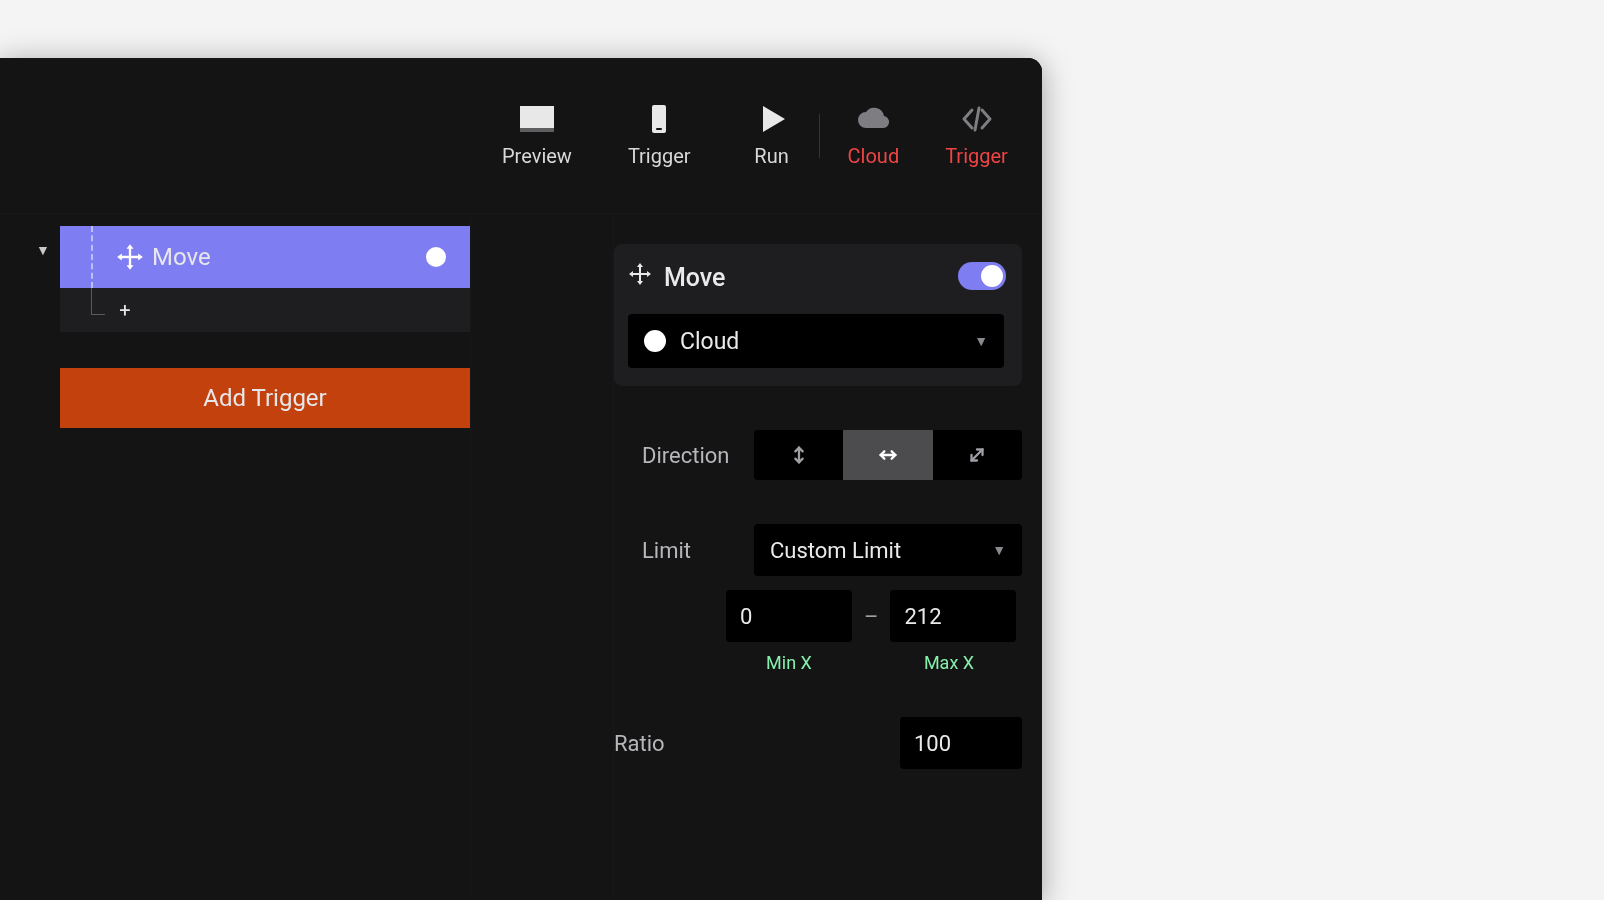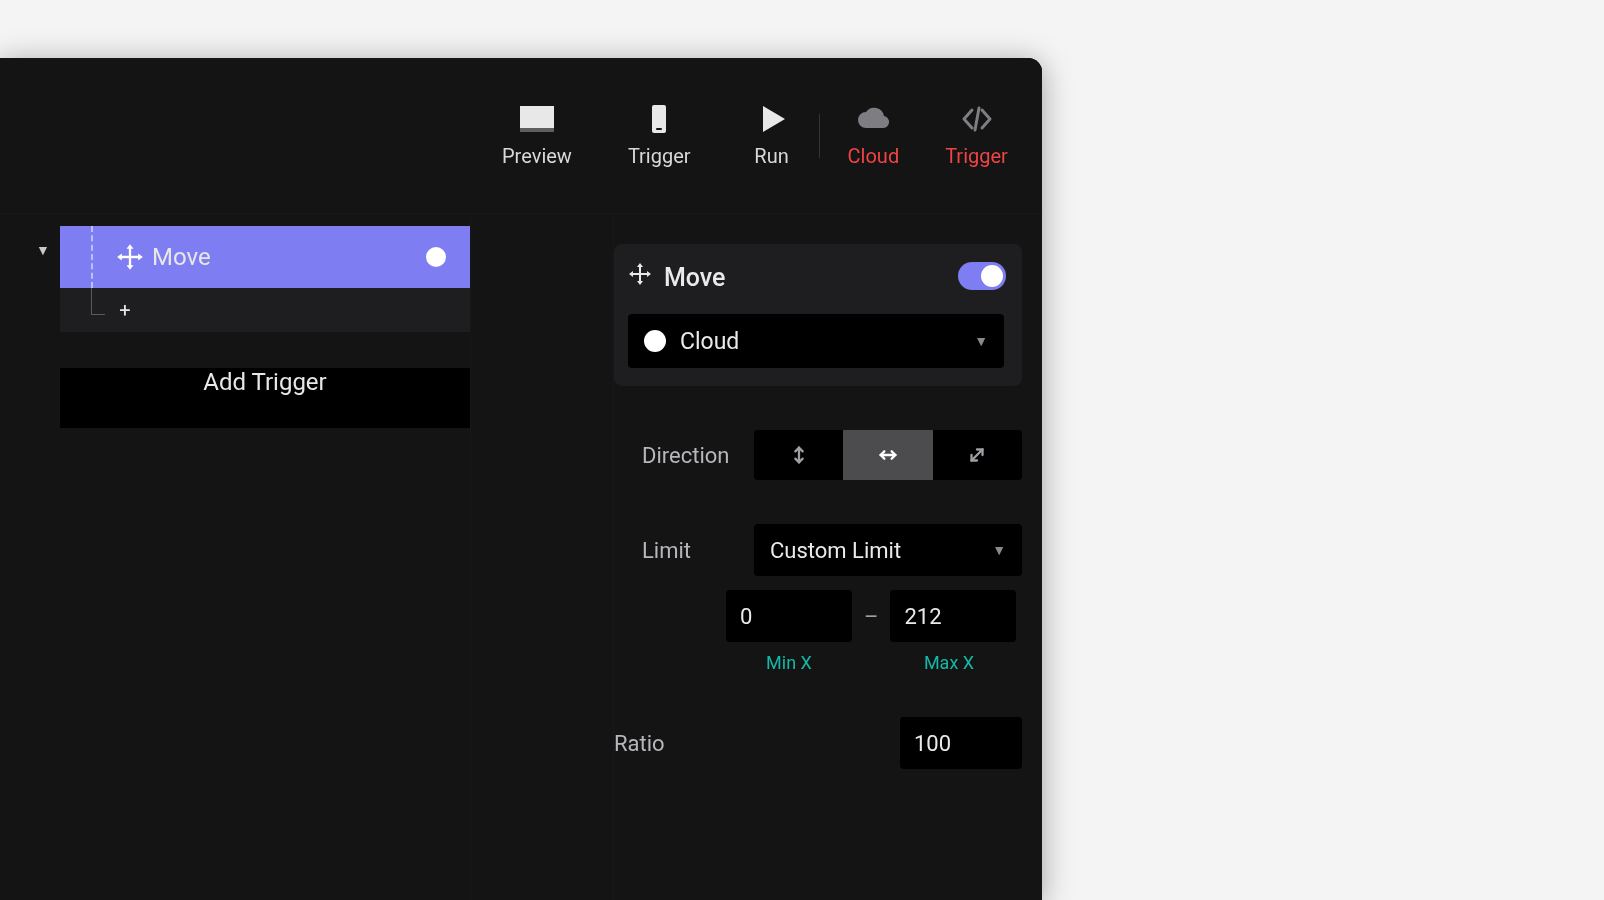--- a/index.html
+++ b/index.html
@@ -108,22 +108,23 @@
   .row.add .nest-guide { border-left:1px solid #5a5a5c; height:60%; top:0;}
   .row.add .nest-elbow { position:absolute; width:14px; height:1px; background:#5a5a5c; left:31px; top:60%; }
   .plus { width:18px; text-align:center; font-size:20px; color:#e7e7ea; position:absolute; left:56px; }
   .drag-arrow { width:30px;height:30px;display:flex;align-items:center;justify-content:center;margin-right:8px; margin-left:-2px; }
   .move-indent { width:40px; }
   .move-icn { width:28px;height:28px;display:flex;align-items:center;justify-content:center;margin-right:8px; }
 
   .add-trigger {
     margin: 36px 0 0 60px;
     height: 60px;
-    background:#000000;
-    display:flex;
+    background:#c2410c;
+    display:flex;
+    align-items:center;
     justify-content:center;
     color:#e7e7ea;
     font-size:24px;
     cursor:pointer;
   }
 
   
   .rp-card {
     margin-left: 0;
     background:#1e1e20;
@@ -229,21 +230,21 @@
     padding:0 14px;
     color:#eaeaec;
     font-size:22px;
   }
   .dash { color:#9f9fa4; font-size:22px; }
   .value-labels {
     margin-left:112px;
     margin-top:10px;
     display:flex;
     gap:12px;
-    color:#14b8a6;
+    color:#86efac;
     font-size:18px;
   }
   .vallab { width:126px; text-align:center; }
   .vallab.second { margin-left: 22px; }
 
   .ratio-row { margin-top:44px; display:flex; align-items:center; color:#b6b6bb; font-size:22px;}
   .ratio-row .num-input { margin-left:auto; width:122px; }
 
   .left-panel-wrap { position:relative; height:100%; }
 </style>

